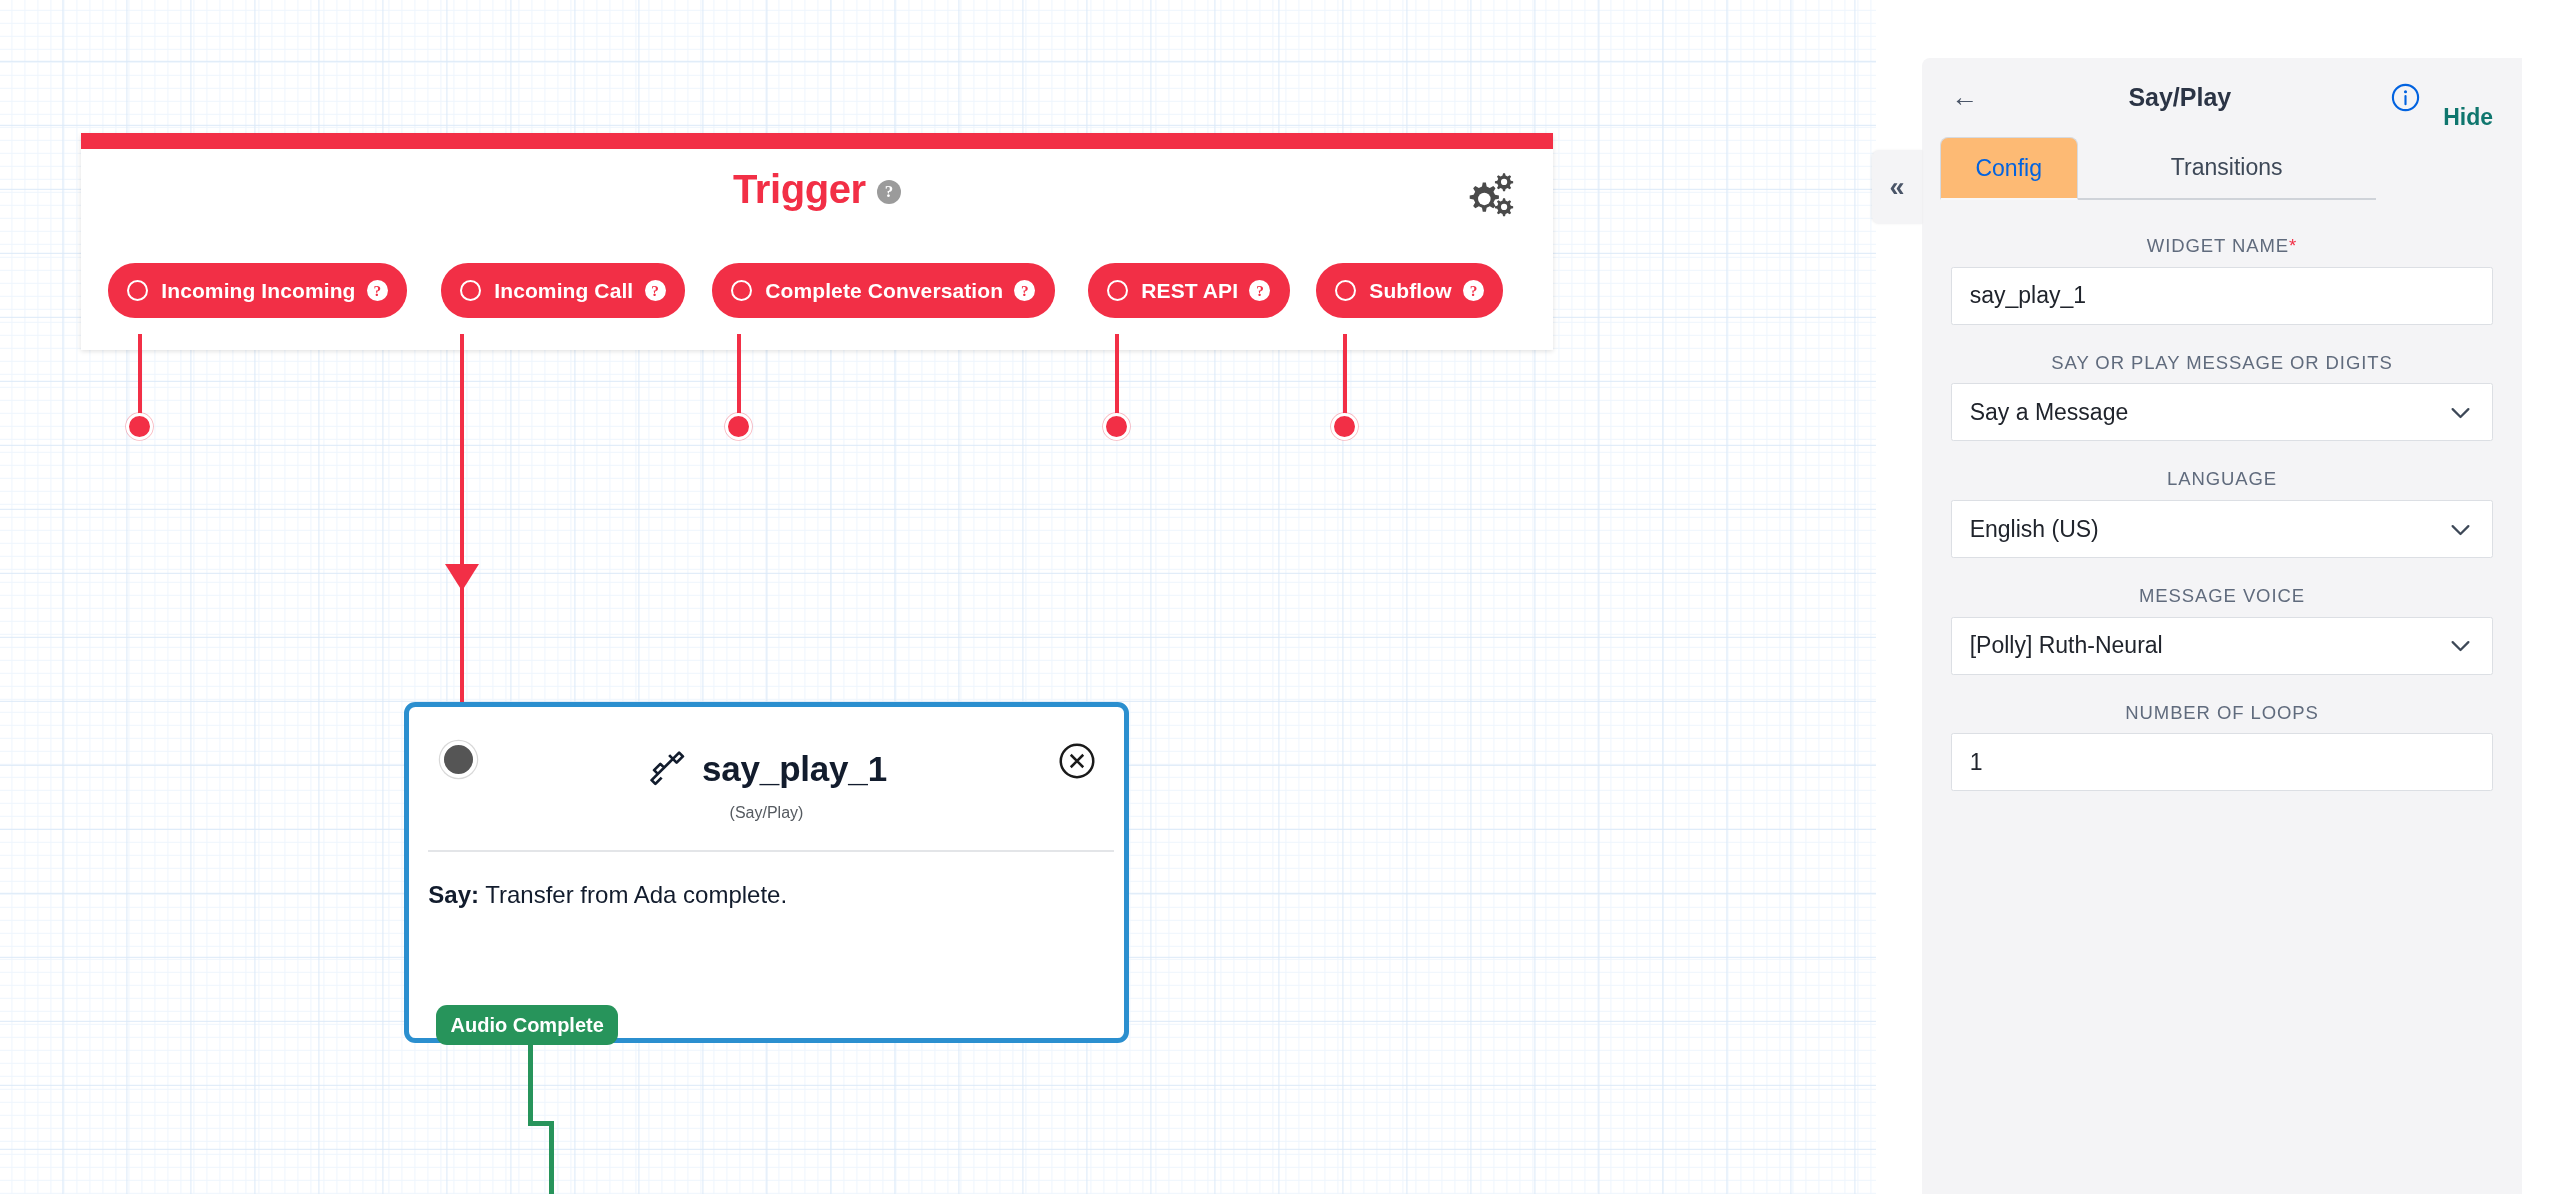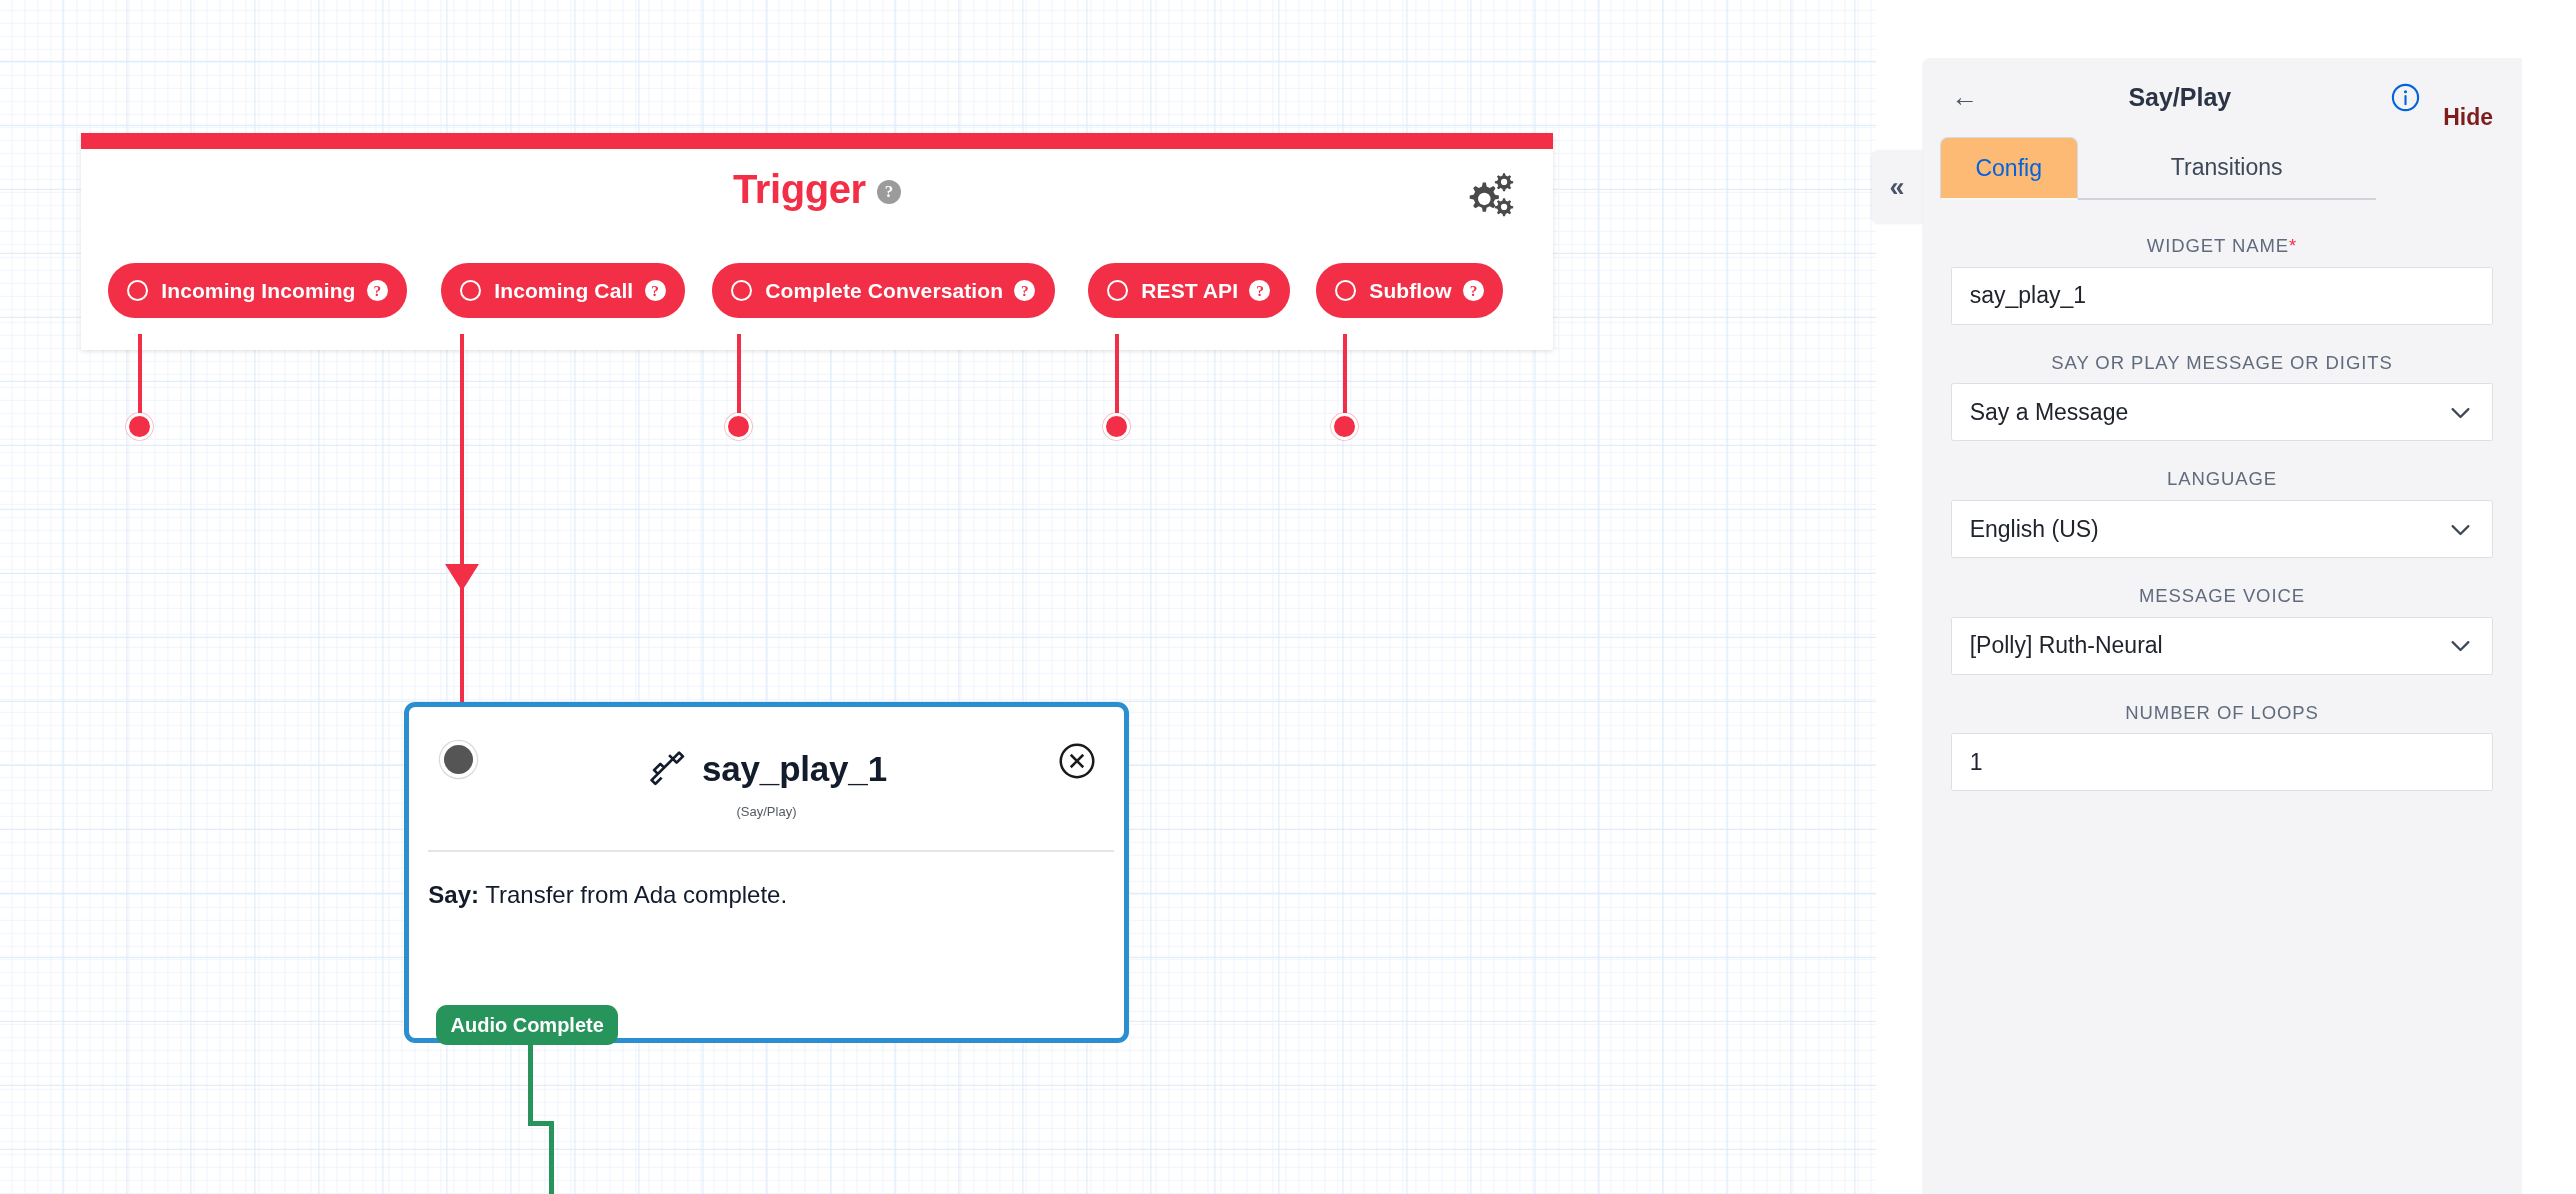--- a/index.html
+++ b/index.html
@@ -194,21 +194,21 @@
     font-size: 35px;
     font-weight: bold;
     color: #121c2d;
     letter-spacing: -0.2px;
   }
   #widget-subtitle {
     position: absolute;
     left: 0; top: 97px;
     width: 100%;
     text-align: center;
-    font-size: 13px;
+    font-size: 16px;
     color: #555a60;
   }
   #widget-divider {
     position: absolute;
     left: 19.3px;
     top: 143px;
     width: 686px;
     height: 1.6px;
     background: #e3e5e8;
   }
@@ -297,21 +297,21 @@
     margin-left: -8px;
   }
   #panel-info-icon {
     margin-right: 22.5px;
     display: flex;
     align-items: center;
   }
   #panel-hide-link {
     font-size: 23px;
     font-weight: bold;
-    color: #7f1d1d;
+    color: #0f766e;
     margin-top: 40px;
   }
 
   
   #panel-tabs {
     display: flex;
     padding-left: 17.7px;
     height: 63px;
   }
   .panel-tab {

